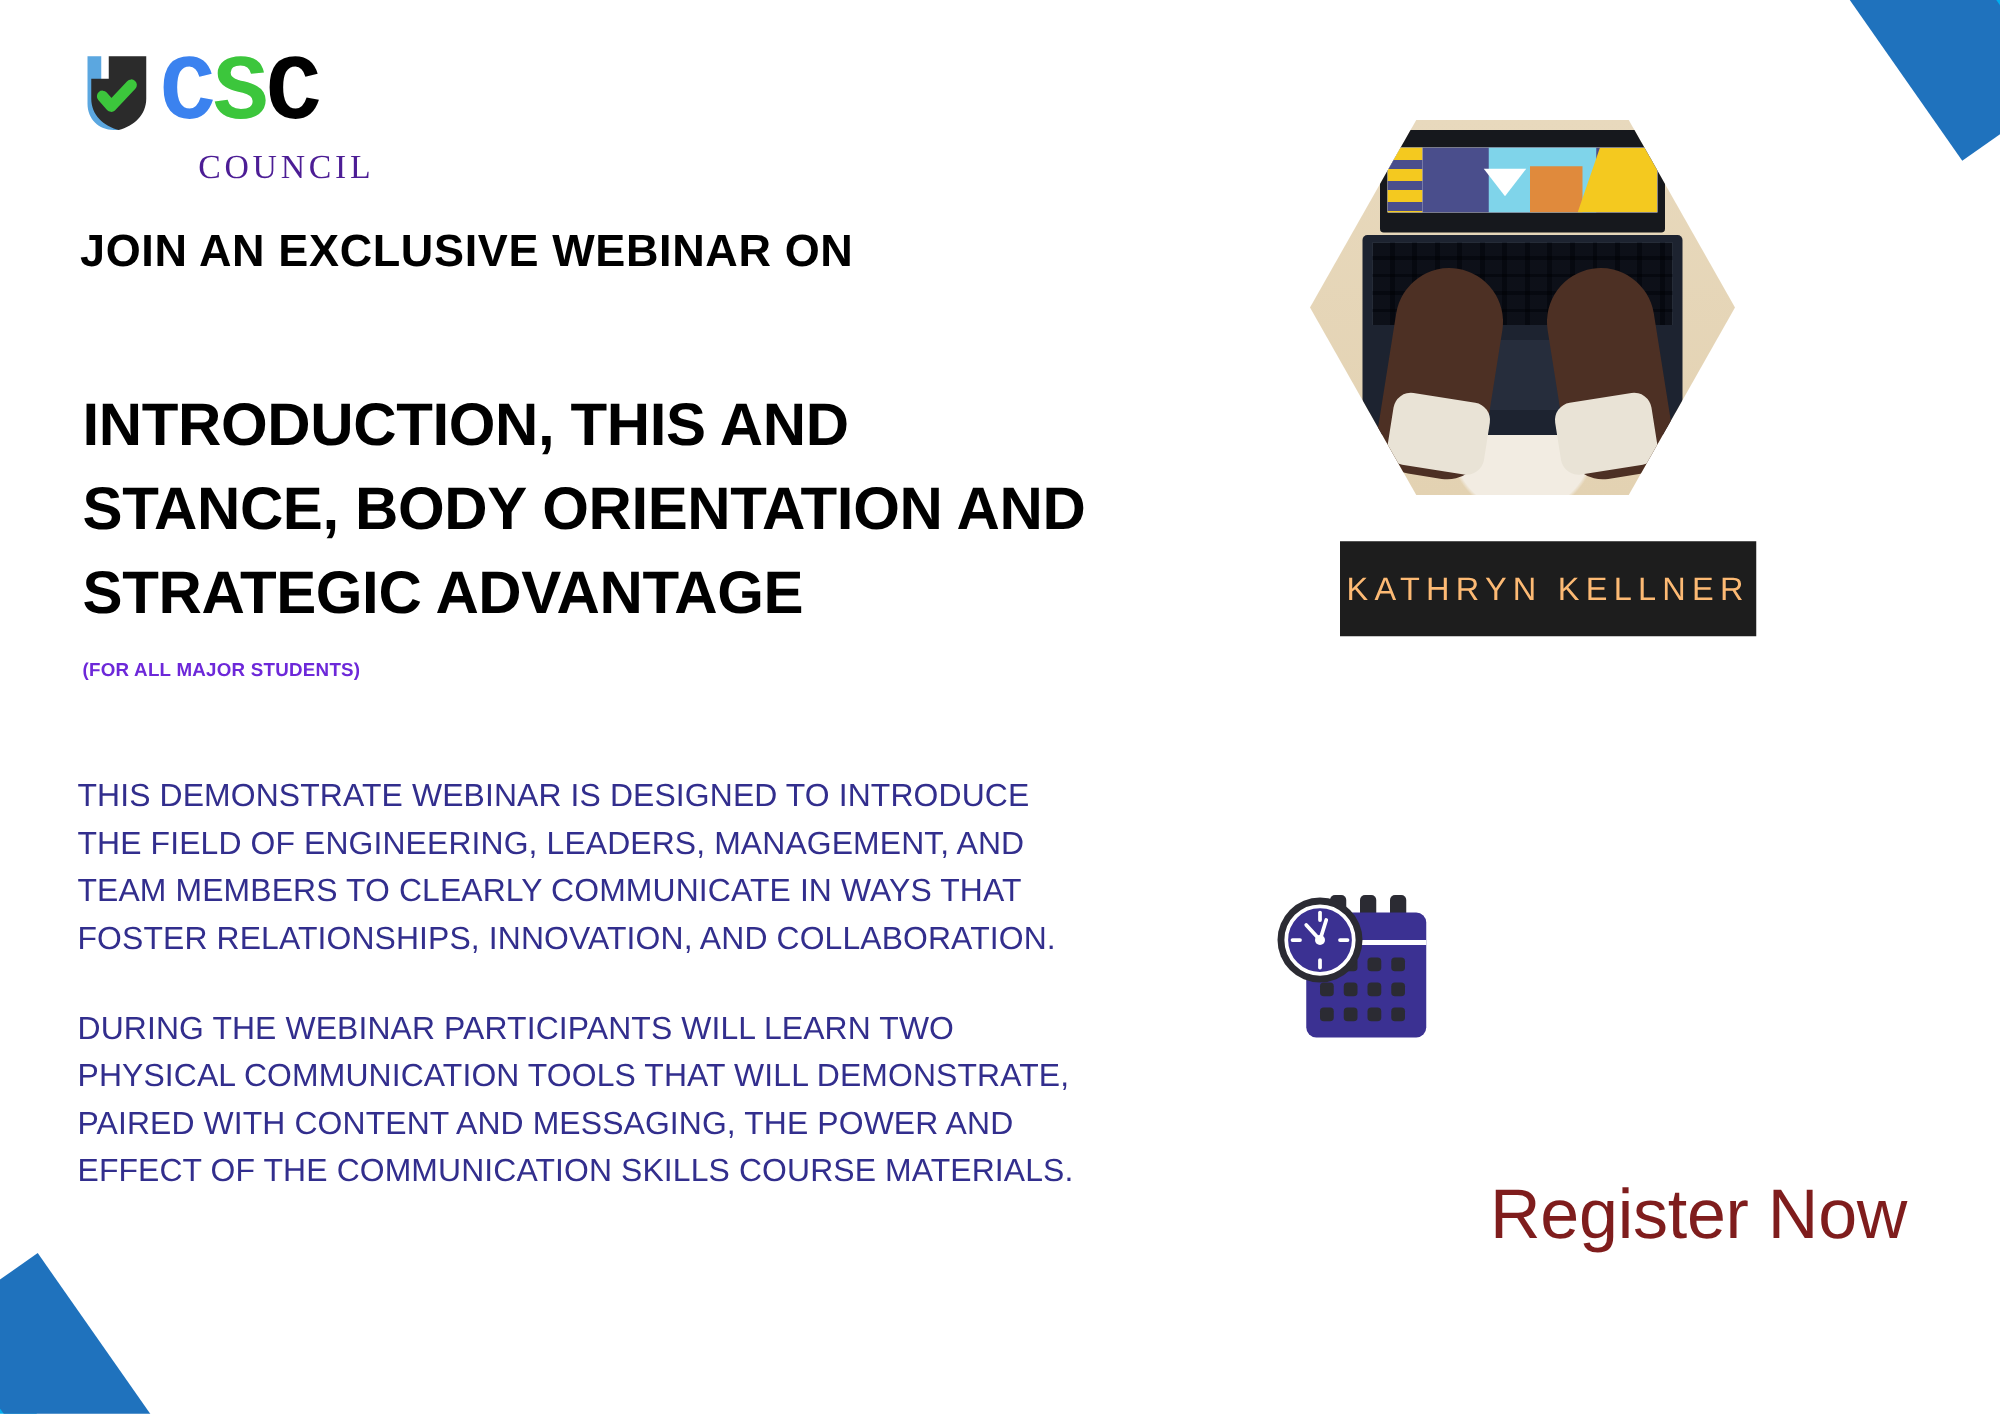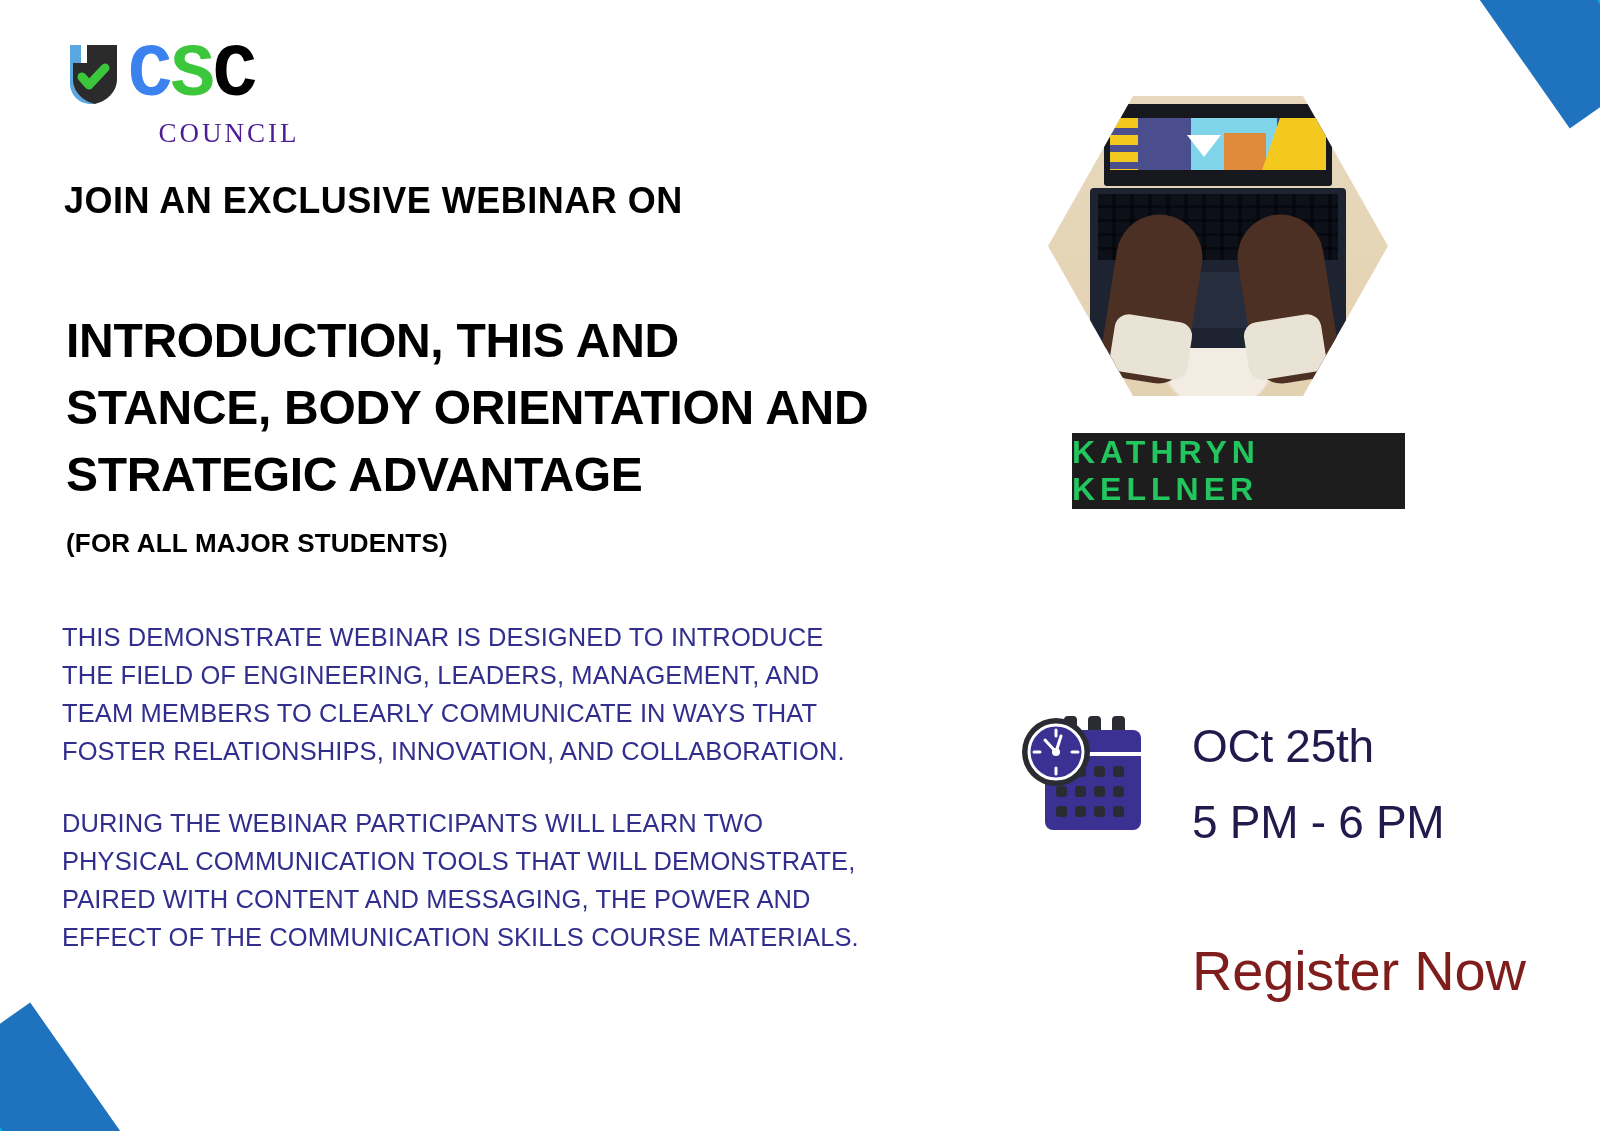--- a/index.html
+++ b/index.html
@@ -94,23 +94,23 @@
     font-size: 48px;
     font-weight: bold;
     line-height: 67px;
     color: #000000;
     letter-spacing: -0.3px;
   }
   #webinar-title .t-line { display: block; }
 
   #audience-note {
     position: absolute; left: 66px; top: 528px;
-    font-size: 26px;
+    font-size: 15px;
     font-weight: bold;
-    color: #000000;
+    color: #6d28d9;
     letter-spacing: 0.2px;
   }
 
   #description {
     position: absolute; left: 62px; top: 618px;
     width: 930px;
     color: #322e8d;
     font-size: 25.5px;
     line-height: 38px;
     letter-spacing: 0.1px;
@@ -199,24 +199,24 @@
   #speaker-photo .cuff.right { left: 198px; top: 222px; transform: rotate(-9deg); }
 
   #speaker-name-bar {
     position: absolute;
     left: 1072px; top: 433px;
     width: 333px; height: 76px;
     background: #1d1d1d;
     display: flex; align-items: center; justify-content: center;
   }
   #speaker-name-bar .speaker-name {
-    color: #22c55e;
-    font-size: 32px;
+    color: #fdba74;
+    font-size: 26px;
     letter-spacing: 5px;
-    font-weight: 700;
+    font-weight: 400;
   }
 
   
   #datetime-block {
     position: absolute; left: 1012px; top: 708px;
     display: flex; align-items: flex-start;
   }
   #datetime-icon { width: 150px; height: 128px; flex: none; }
   #datetime-text {
     margin-left: 30px;
@@ -342,19 +342,15 @@
         <line x1="44" y1="22" x2="44" y2="28"></line>
         <line x1="44" y1="60" x2="44" y2="66"></line>
         <line x1="22" y1="44" x2="28" y2="44"></line>
         <line x1="60" y1="44" x2="66" y2="44"></line>
         <line x1="44" y1="44" x2="33" y2="32"></line>
         <line x1="44" y1="44" x2="49" y2="28"></line>
       </g>
       <circle cx="44" cy="44" r="4" fill="#ffffff"></circle>
     </svg>
   </span>
-  <div id="datetime-text">
-    <div>OCt 25th</div>
-    <div>5 PM - 6 PM</div>
-  </div>
 </div>
 
 <div id="register-now">Register Now</div>
 
 </body></html>

